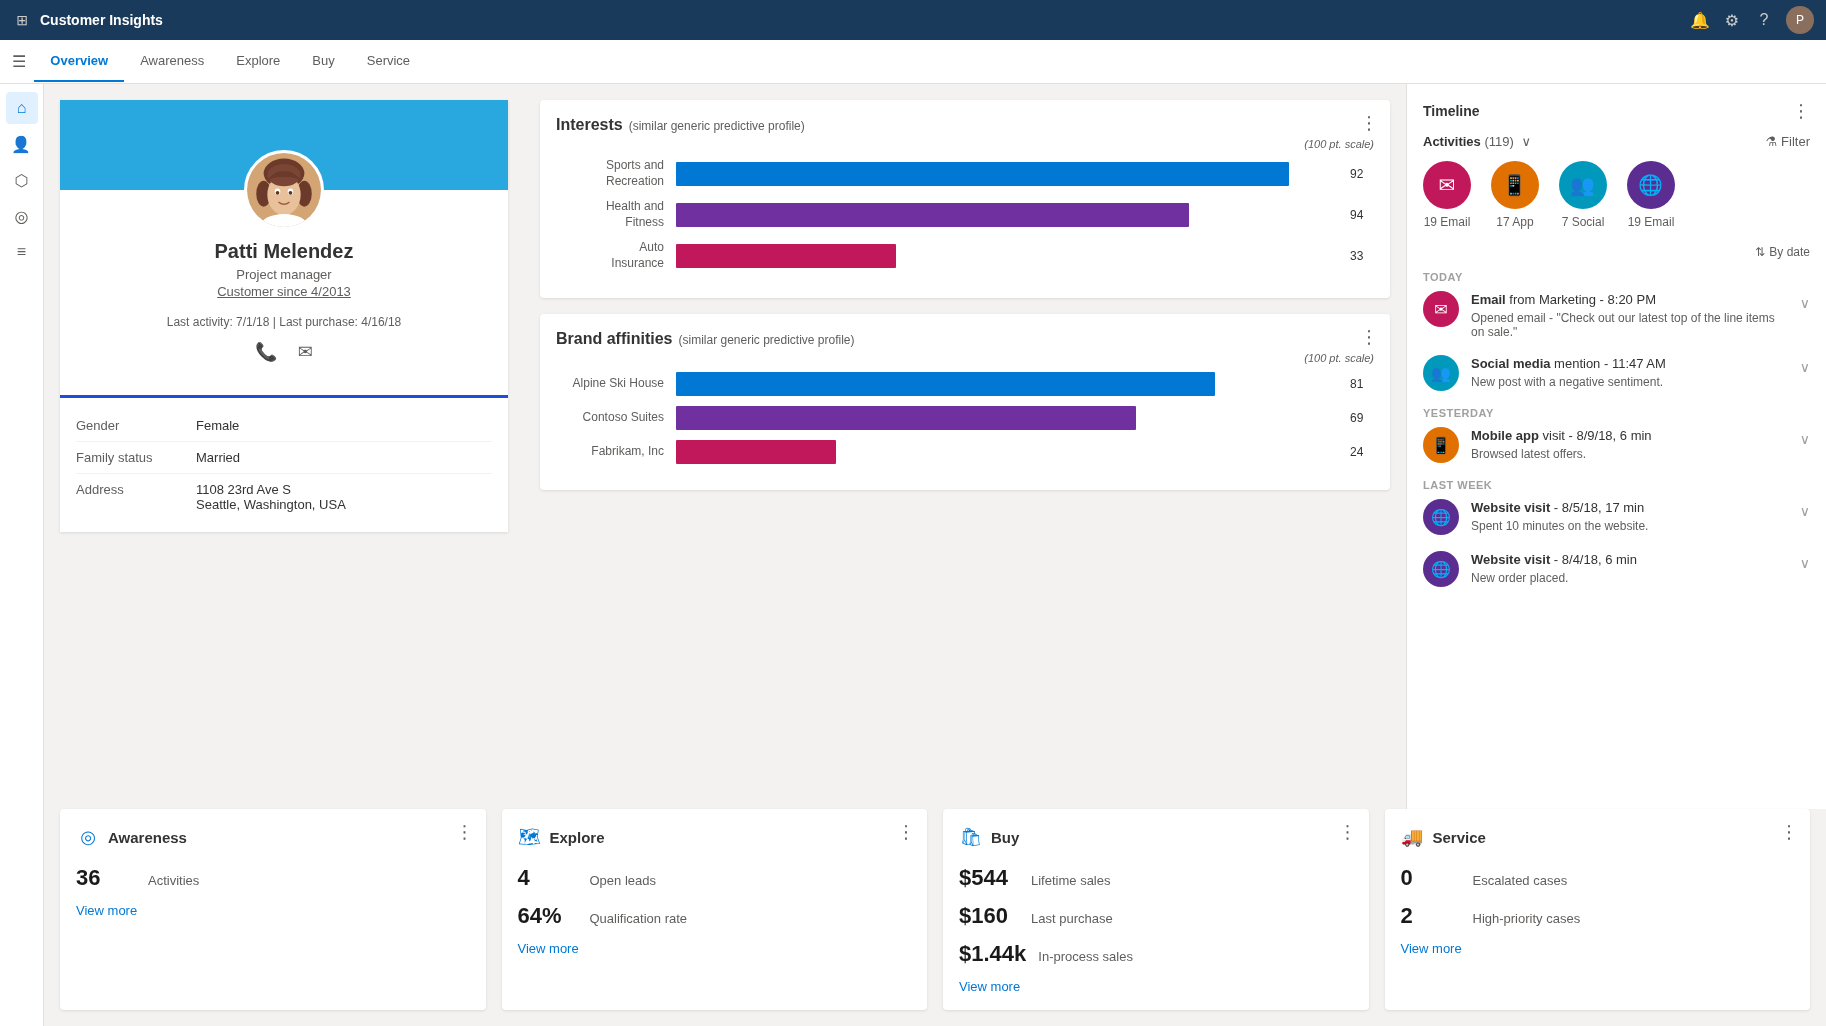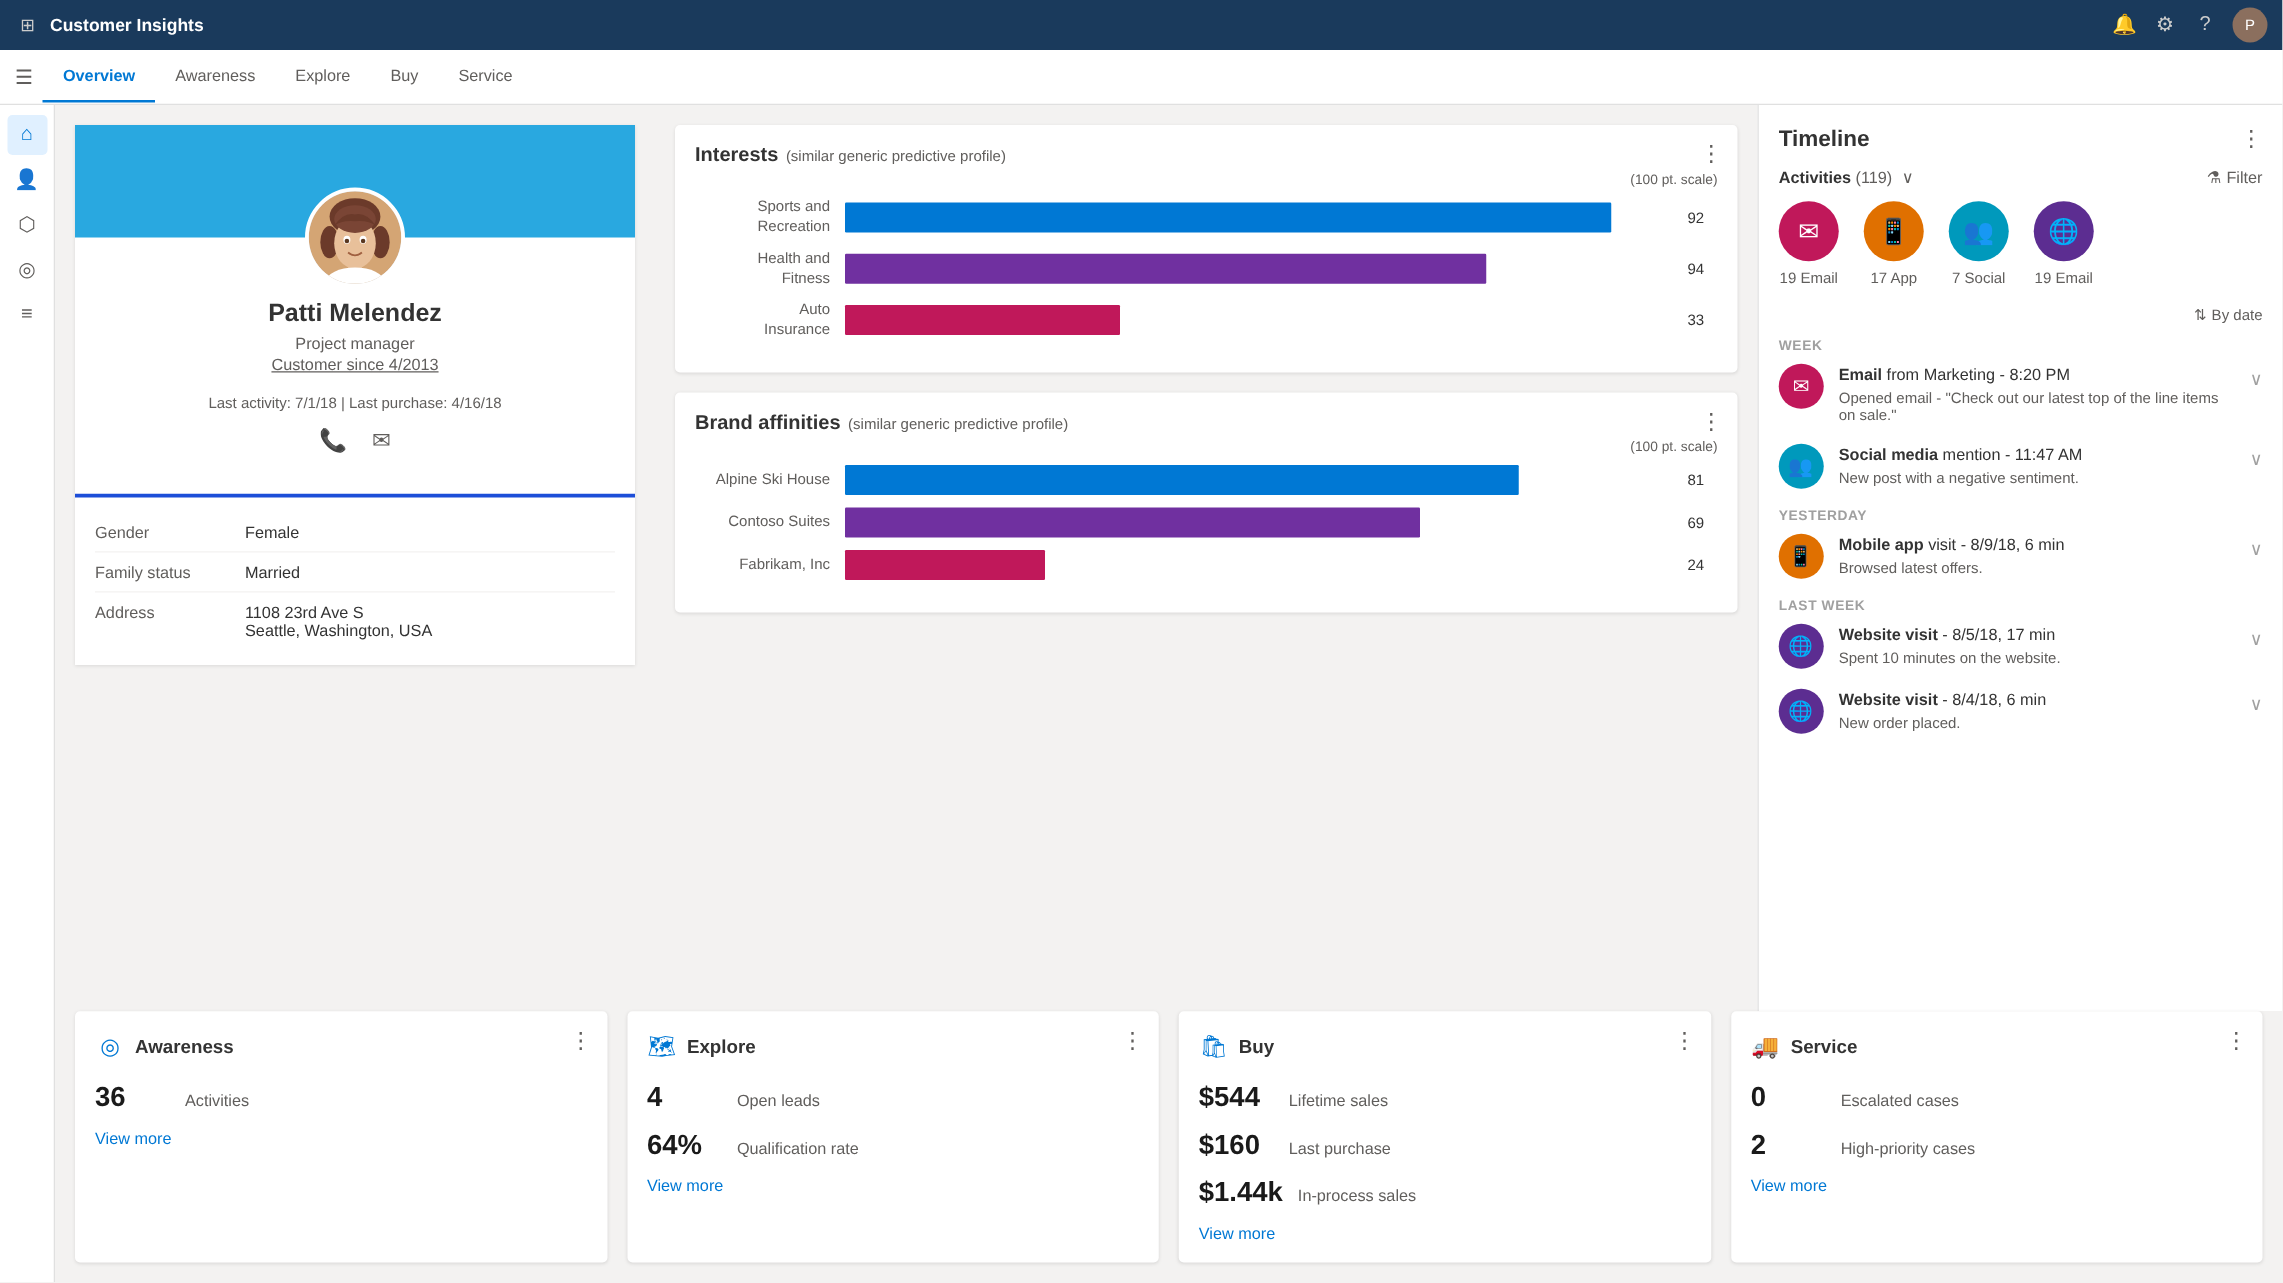--- a/index.html
+++ b/index.html
@@ -41,41 +41,41 @@
     .profile-details { border-top: 3px solid #1d4ed8; padding: 12px 16px; }
     .profile-detail-row { display: flex; padding: 8px 0; border-bottom: 1px solid #f3f2f1; }
     .profile-detail-row:last-child { border-bottom: none; }
     .detail-label { width: 120px; color: #605e5c; flex-shrink: 0; }
     .detail-value { color: #333; }
 
     
     .chart-card { background: white; border-radius: 4px; box-shadow: 0 1px 3px rgba(0,0,0,0.1); padding: 16px; position: relative; }
     .chart-title { font-size: 16px; font-weight: 600; margin-bottom: 4px; display: flex; align-items: baseline; gap: 6px; }
     .chart-subtitle { font-size: 12px; color: #605e5c; font-weight: 400; }
-    .chart-scale { font-size: 11px; color: #605e5c; text-align: right; margin-bottom: 8px; }
+    .chart-scale { font-size: 11px; color: #605e5c; text-align: right; margin-bottom: 8px; font-style: italic; }
     .chart-menu { position: absolute; top: 12px; right: 12px; color: #605e5c; cursor: pointer; font-size: 18px; }
     .bar-row { display: flex; align-items: center; margin-bottom: 10px; }
     .bar-label { width: 120px; text-align: right; padding-right: 12px; color: #605e5c; font-size: 12px; flex-shrink: 0; line-height: 1.3; }
     .bar-container { flex: 1; height: 24px; background: transparent; position: relative; }
     .bar-fill { height: 100%; border-radius: 1px; }
     .bar-blue { background: #0078d4; }
     .bar-purple { background: #7030a0; }
     .bar-pink { background: #c0185a; }
     .bar-value { margin-left: 8px; font-size: 12px; color: #333; width: 24px; }
     .metric-card { background: white; border-radius: 4px; box-shadow: 0 1px 3px rgba(0,0,0,0.1); padding: 16px; position: relative; }
     .metric-card-header { display: flex; align-items: center; gap: 8px; margin-bottom: 16px; }
     .metric-card-icon { width: 24px; height: 24px; display: flex; align-items: center; justify-content: center; font-size: 18px; }
     .metric-card-title { font-size: 15px; font-weight: 600; }
     .metric-card-menu { position: absolute; top: 12px; right: 12px; color: #605e5c; cursor: pointer; font-size: 18px; }
     .metric-row { display: flex; align-items: baseline; gap: 12px; margin-bottom: 12px; }
     .metric-value { font-size: 22px; font-weight: 700; color: #1a1a1a; min-width: 60px; }
     .metric-label { color: #605e5c; font-size: 13px; }
     .view-more { color: #0078d4; font-size: 13px; cursor: pointer; margin-top: 8px; display: block; }
     .timeline-header { display: flex; align-items: center; margin-bottom: 12px; }
-    .timeline-title { font-size: 18px; font-weight: 600; flex: 1; }
+    .timeline-title { font-size: 14px; font-weight: 600; flex: 1; }
     .timeline-menu { color: #605e5c; cursor: pointer; font-size: 18px; }
     .timeline-filter-row { display: flex; align-items: center; justify-content: space-between; margin-bottom: 12px; }
     .filter-btn { display: flex; align-items: center; gap: 4px; color: #605e5c; cursor: pointer; font-size: 13px; }
     .activity-icons-row { display: flex; gap: 20px; margin-bottom: 16px; }
     .activity-icon-item { display: flex; flex-direction: column; align-items: center; gap: 6px; }
     .activity-icon-circle { width: 48px; height: 48px; border-radius: 50%; display: flex; align-items: center; justify-content: center; font-size: 20px; color: white; }
     .activity-icon-label { font-size: 12px; color: #605e5c; }
     .by-date-row { display: flex; align-items: center; justify-content: flex-end; margin-bottom: 12px; }
     .by-date-btn { display: flex; align-items: center; gap: 4px; color: #605e5c; font-size: 12px; cursor: pointer; }
     .section-day { font-size: 11px; color: #a0a0a0; font-weight: 600; letter-spacing: 0.5px; margin: 8px 0 8px; }
@@ -301,21 +301,21 @@
           </div>
         </div>
 
         <div class="by-date-row">
           <div class="by-date-btn">
             <span>⇅</span>
             <span>By date</span>
           </div>
         </div>
 
-        <div class="section-day">WEEK</div>
+        <div class="section-day">TODAY</div>
 
         <div class="timeline-item">
           <div class="timeline-dot dot-email">✉</div>
           <div class="timeline-text">
             <div class="timeline-item-title">
               <b>Email</b> from Marketing - 8:20 PM
             </div>
             <div class="timeline-item-desc">Opened email - "Check out our latest top of the line items on sale."</div>
           </div>
           <span class="timeline-chevron">∨</span>

